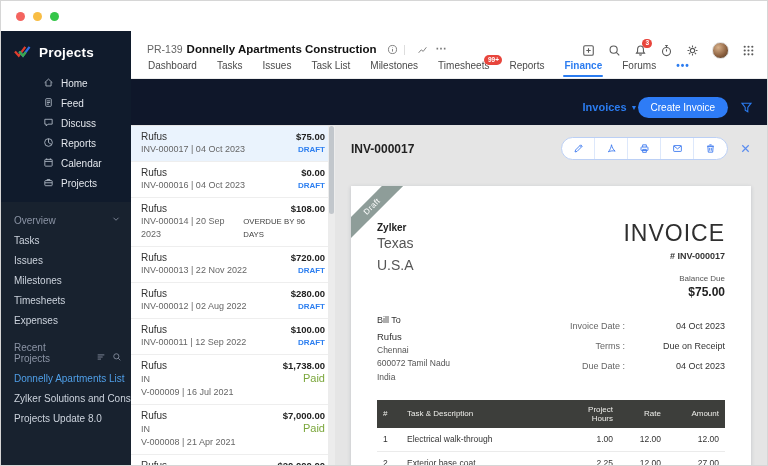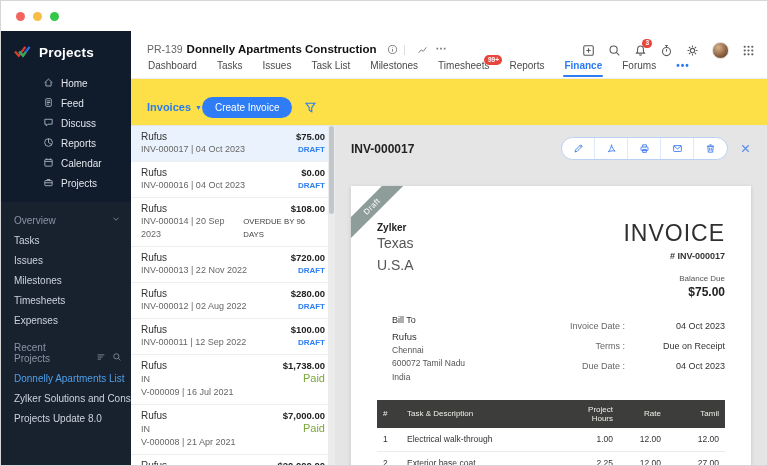--- a/index.html
+++ b/index.html
@@ -46,21 +46,21 @@
   .tab.active::after { content:""; position:absolute; left:0; right:0; bottom:0; height:2px; background:#2b7cf0; border-radius:2px; }
   .tab.more { color:#2b7cf0; font-weight:700; letter-spacing:1px; }
   .tab-badge { position:absolute; top:-1px; right:-12px; background:#e8453c; color:#fff; font-size:6.5px; font-weight:700; border-radius:7px; padding:1.5px 3.5px; line-height:1; }
   .top-icons { position:absolute; right:12px; top:11px; display:flex; align-items:center; gap:13px; color:#5a5a5a; }
   .top-icons .ic { position:relative; display:inline-flex; }
   .top-icons svg { width:13px; height:13px; }
   .bell-badge { position:absolute; top:-5px; right:-5px; background:#e8453c; color:#fff; font-size:6.5px; font-weight:700; border-radius:6px; padding:1px 3px; line-height:1; }
   .avatar { width:17px; height:17px; border-radius:50%; background:radial-gradient(circle at 35% 30%, #d8b18a, #8a5f3e 55%, #4a3categorical2a); background:radial-gradient(circle at 35% 30%, #d8b18a, #8a5f3e 60%, #503a28); border:1px solid #ddd; }
 
   
-  .toolbar { height:46px; background:#fde047; display:flex; justify-content:flex-start; padding:10px 14px 0 16px; }
+  .toolbar { height:46px; background:#0f172a; display:flex; justify-content:flex-end; padding:10px 14px 0 16px; }
   .view-select { color:#2b7cf0; font-size:11px; font-weight:700; display:flex; align-items:center; gap:4px; cursor:pointer; }
   .view-select .tri { font-size:7px; }
   .toolbar-right { display:flex; align-items:center; gap:12px; }
   .create-btn { background:#2e7cf6; color:#fff; border:none; border-radius:12px; font-size:10px; padding:5px 13px; font-family:inherit; cursor:pointer; }
   .funnel { color:#2b7cf0; display:inline-flex; }
   .funnel svg { width:13px; height:13px; }
 
   
   .split { flex:1; min-height:0; display:flex; border-top:1px solid #e4e4e4; }
   .list-panel { width:204px; flex-shrink:0; position:relative; background:#fff; overflow:hidden; }
@@ -92,21 +92,21 @@
   .paper { position:relative; margin:26px 16px 0; background:#fff; box-shadow:0 1px 4px rgba(40,50,70,.18); height:620px; padding:36px 26px 0; overflow:hidden; }
   .ribbon { position:absolute; top:13px; left:-27px; width:96px; transform:rotate(-45deg); background:#8e9d99; color:#fff; font-size:8px; text-align:center; padding:3px 0; letter-spacing:.5px; }
   .doc-top { display:flex; justify-content:space-between; }
   .co-name { font-size:10px; font-weight:700; color:#222; }
   .co-line { font-size:14px; color:#555; line-height:1.55; }
   .doc-right { text-align:right; }
   .doc-title { font-size:23px; color:#2f2f2f; letter-spacing:1px; line-height:1; }
   .doc-number { font-size:9px; font-weight:700; color:#333; margin-top:6px; }
   .bal-label { font-size:8px; color:#555; margin-top:13px; }
   .bal-amt { font-size:12px; font-weight:700; color:#222; margin-top:2px; }
-  .doc-mid { display:flex; justify-content:space-between; margin-top:16px;margin-left:15px; }
+  .doc-mid { display:flex; justify-content:space-between; margin-top:16px; }
   .bt-label { font-size:9px; color:#333; }
   .bt-name { font-size:9.5px; color:#333; margin-top:5px; line-height:1.5; }
   .bt-line { font-size:8.5px; color:#555; line-height:1.55; }
   .meta-grid { display:grid; grid-template-columns:auto 84px; column-gap:16px; row-gap:10px; align-content:start; margin-top:6px; }
   .meta-label { font-size:9px; color:#666; text-align:right; }
   .meta-value { font-size:9px; color:#333; text-align:right; }
   .doc-table { width:100%; border-collapse:collapse; margin-top:16px; }
   .doc-table th { background:#3d3e3b; color:#eeeeea; font-size:8px; font-weight:400; padding:5px 6px; }
   .doc-table th.cl, .doc-table td.cl { text-align:left; }
   .doc-table th.cr, .doc-table td.cr { text-align:right; }
@@ -510,21 +510,21 @@
                   <col class="col-hours">
                   <col class="col-rate">
                   <col class="col-amt">
                 </colgroup>
               <thead>
                   <tr id="doc-thead-row">
                     <th class="cl">#</th>
                     <th class="cl">Task &amp; Description</th>
                     <th class="cr">Project Hours</th>
                     <th class="cr">Rate</th>
-                    <th class="cr">Tamil</th>
+                    <th class="cr">Amount</th>
                   </tr>
                 </thead>
               <tbody id="doc-tbody">
                   <tr>
                     <td class="cl">1</td>
                     <td class="cl">Electrical walk-through</td>
                     <td class="cr">1.00</td>
                     <td class="cr">12.00</td>
                     <td class="cr">12.00</td>
                   </tr>

